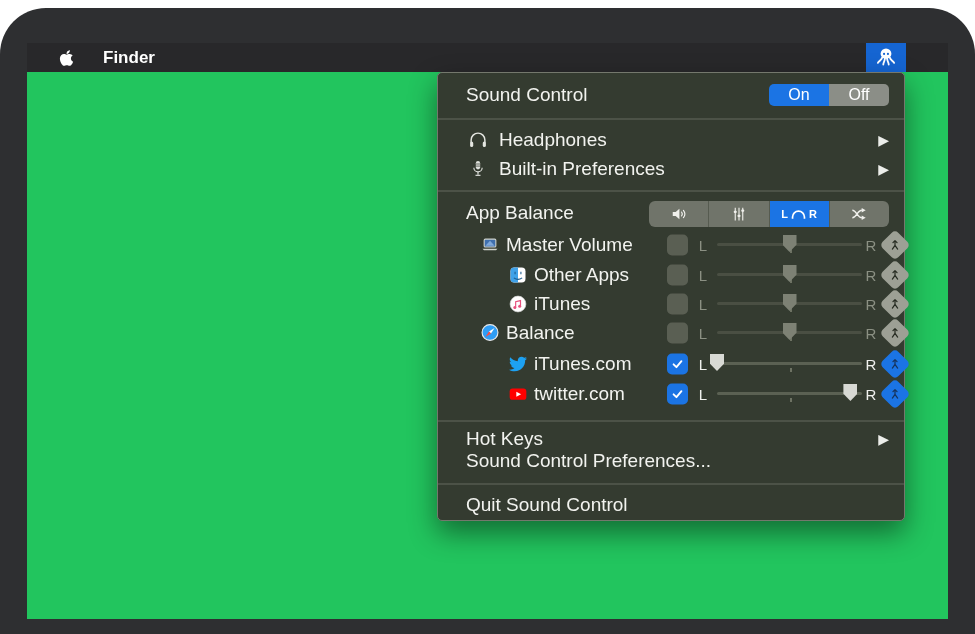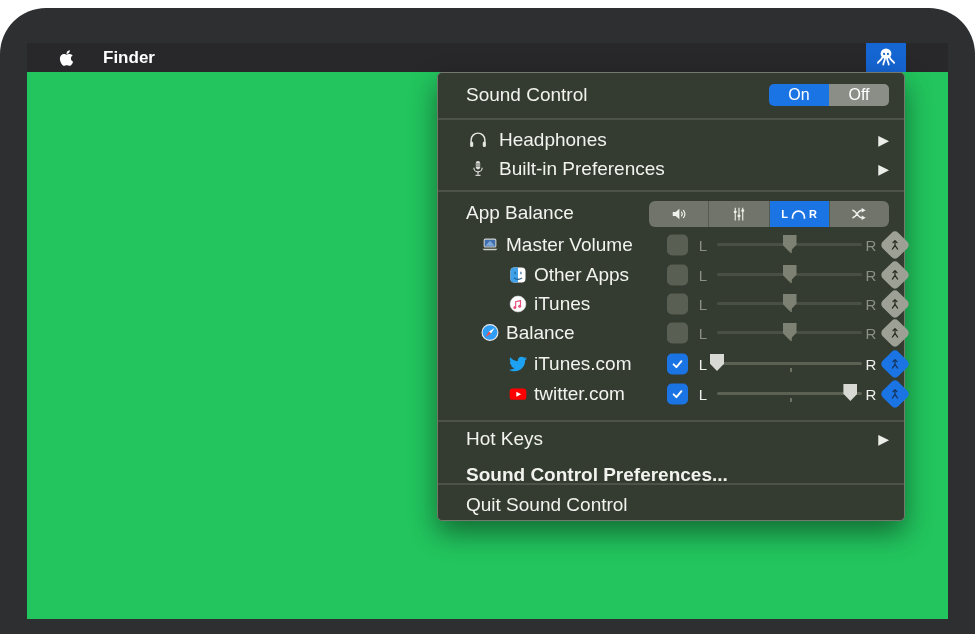--- a/index.html
+++ b/index.html
@@ -70,21 +70,21 @@
     clip-path:polygon(0 0,100% 0,100% 58%,50% 100%,0 58%);}
   .app-row.checked .thumb{background:#d8d9d4;}
   .diamond{position:absolute;left:430px;top:50%;width:22px;height:22px;margin-top:-11px;
     background:#9da095;border-radius:4.5px;transform:rotate(45deg);
     display:flex;align-items:center;justify-content:center;}
   .app-row.checked .diamond{background:#1b74e4;}
   .diamond svg{transform:rotate(-45deg);}
 
   
   .ftr1{top:352px;height:28px;}
-  .ftr2{top:388px;height:28px;font-weight:bold;}
+  .ftr2{top:374px;height:28px;}
   .quit{top:417px;height:29px;}
 </style>
 </head>
 <body>
 
 <div class="frame"></div>
 <div class="screen">
 
   <div class="menubar">
     <span class="apple">

